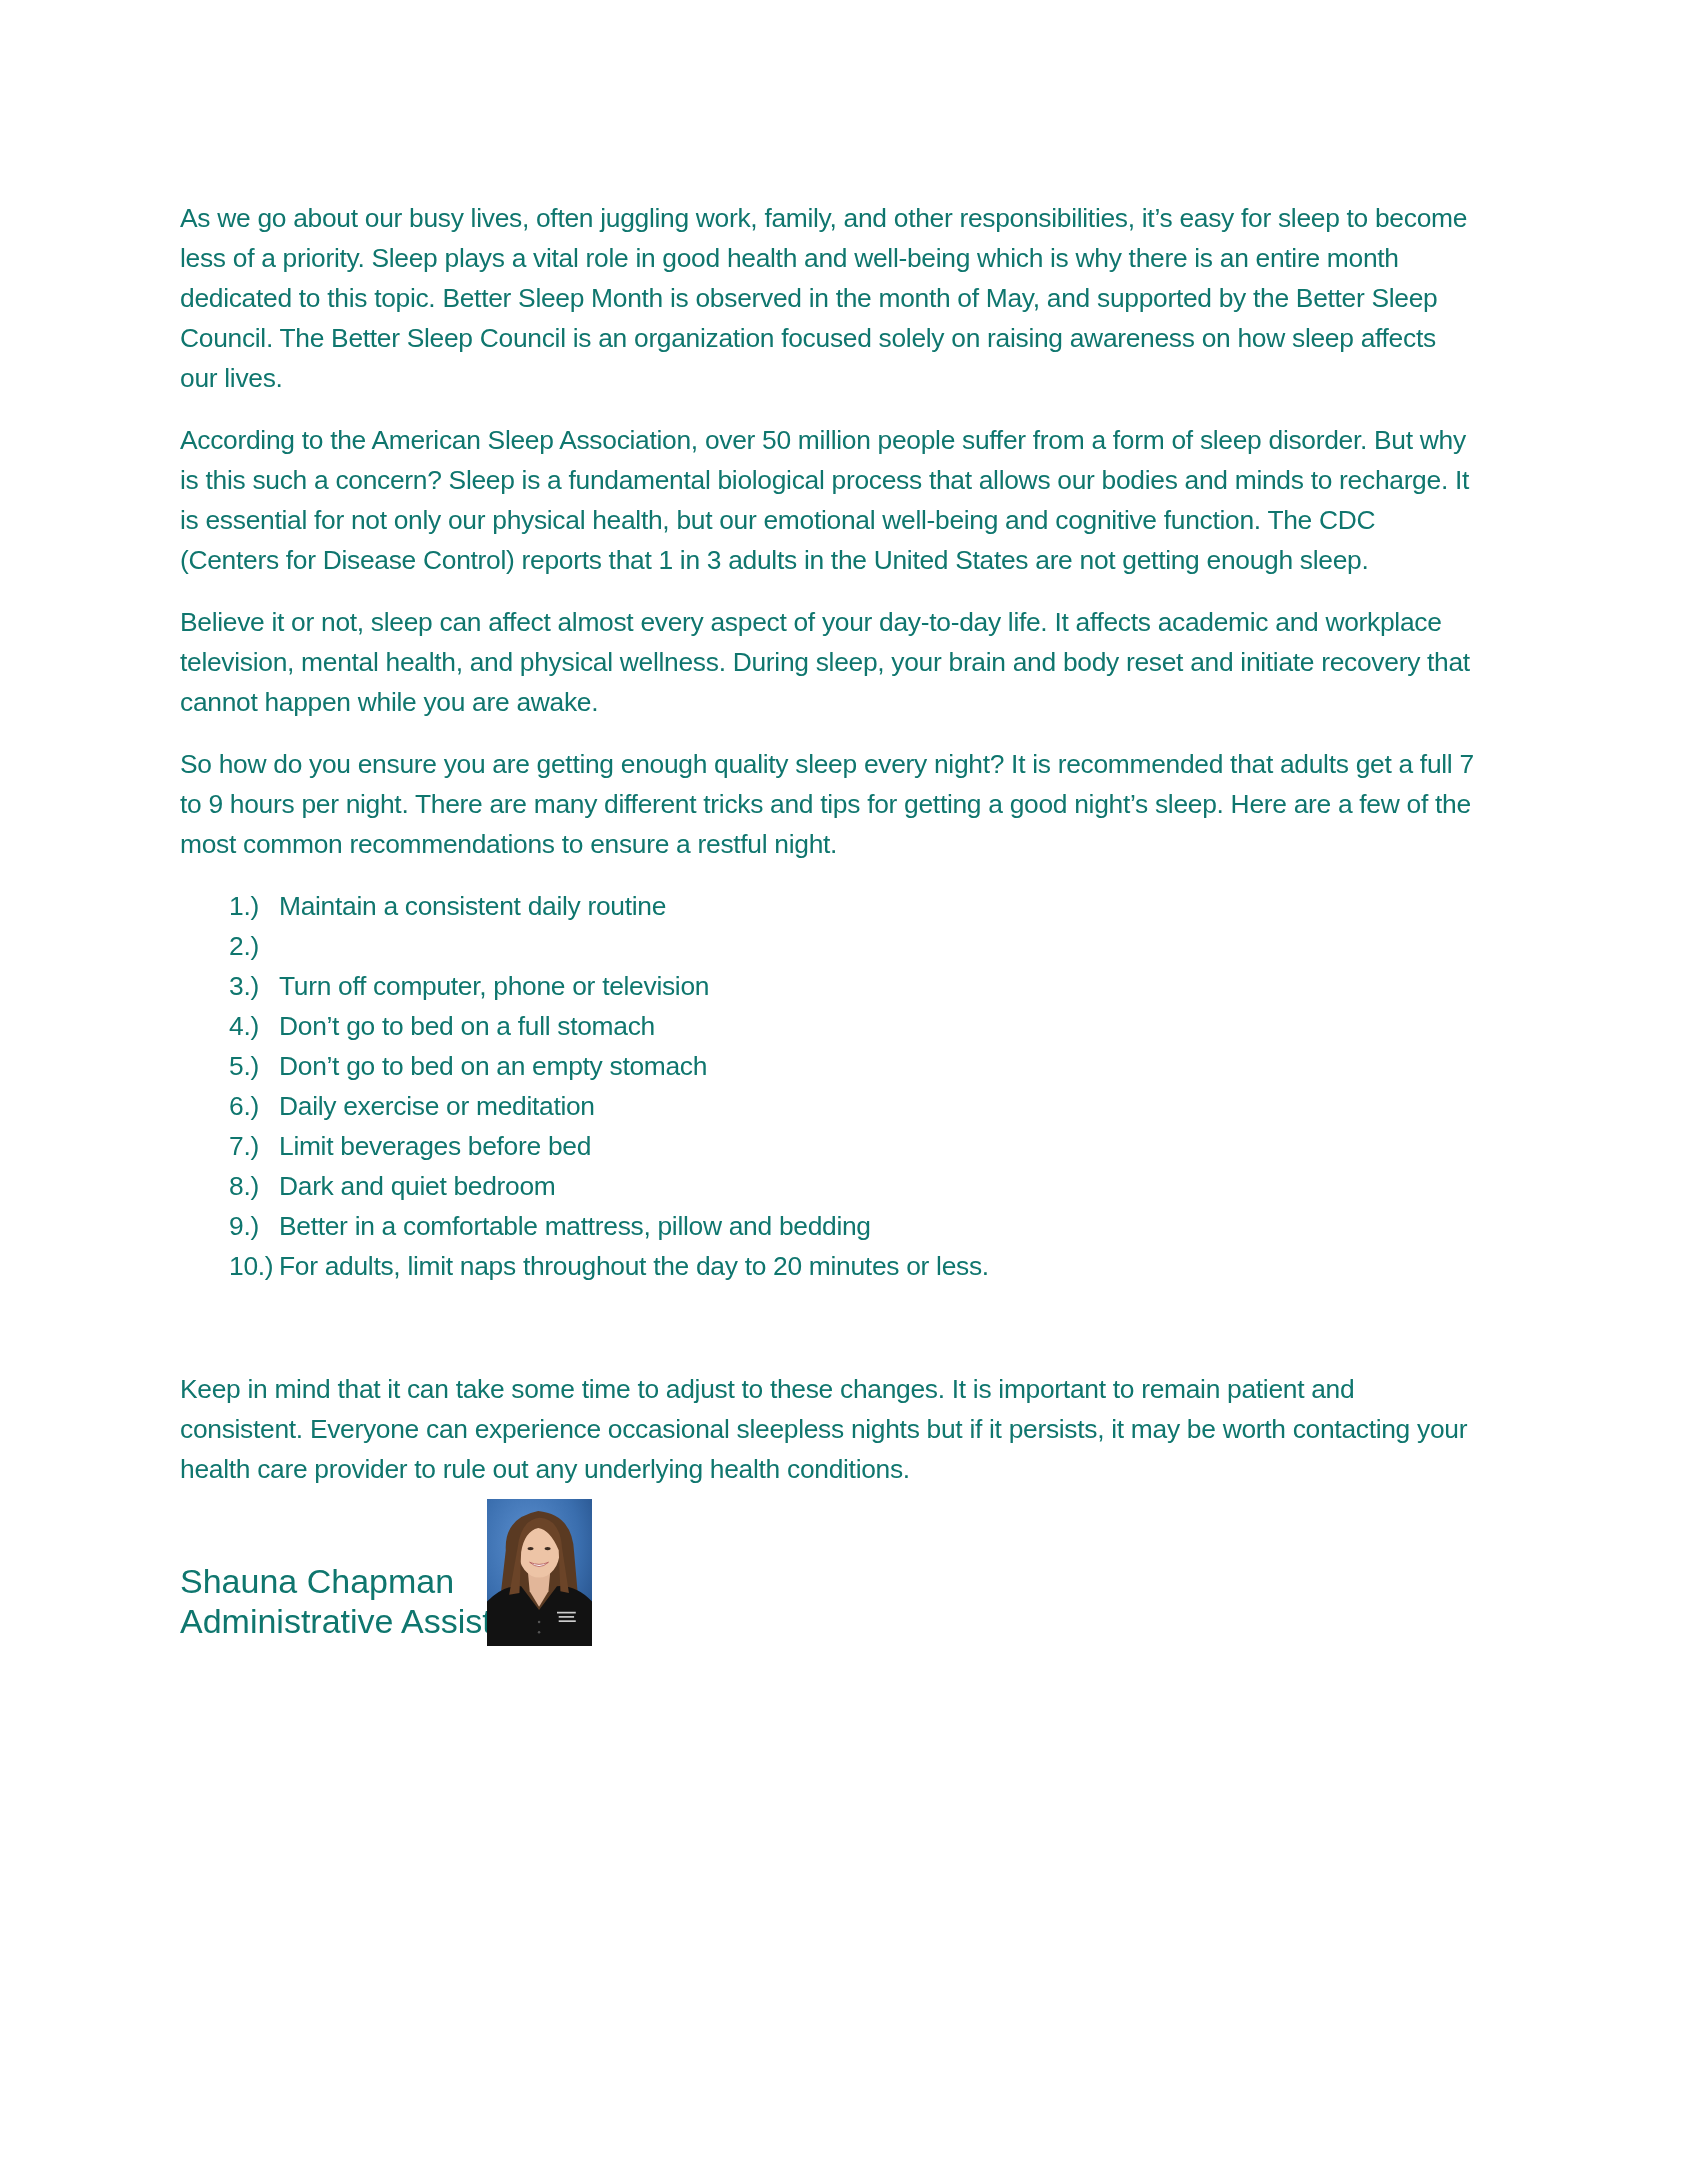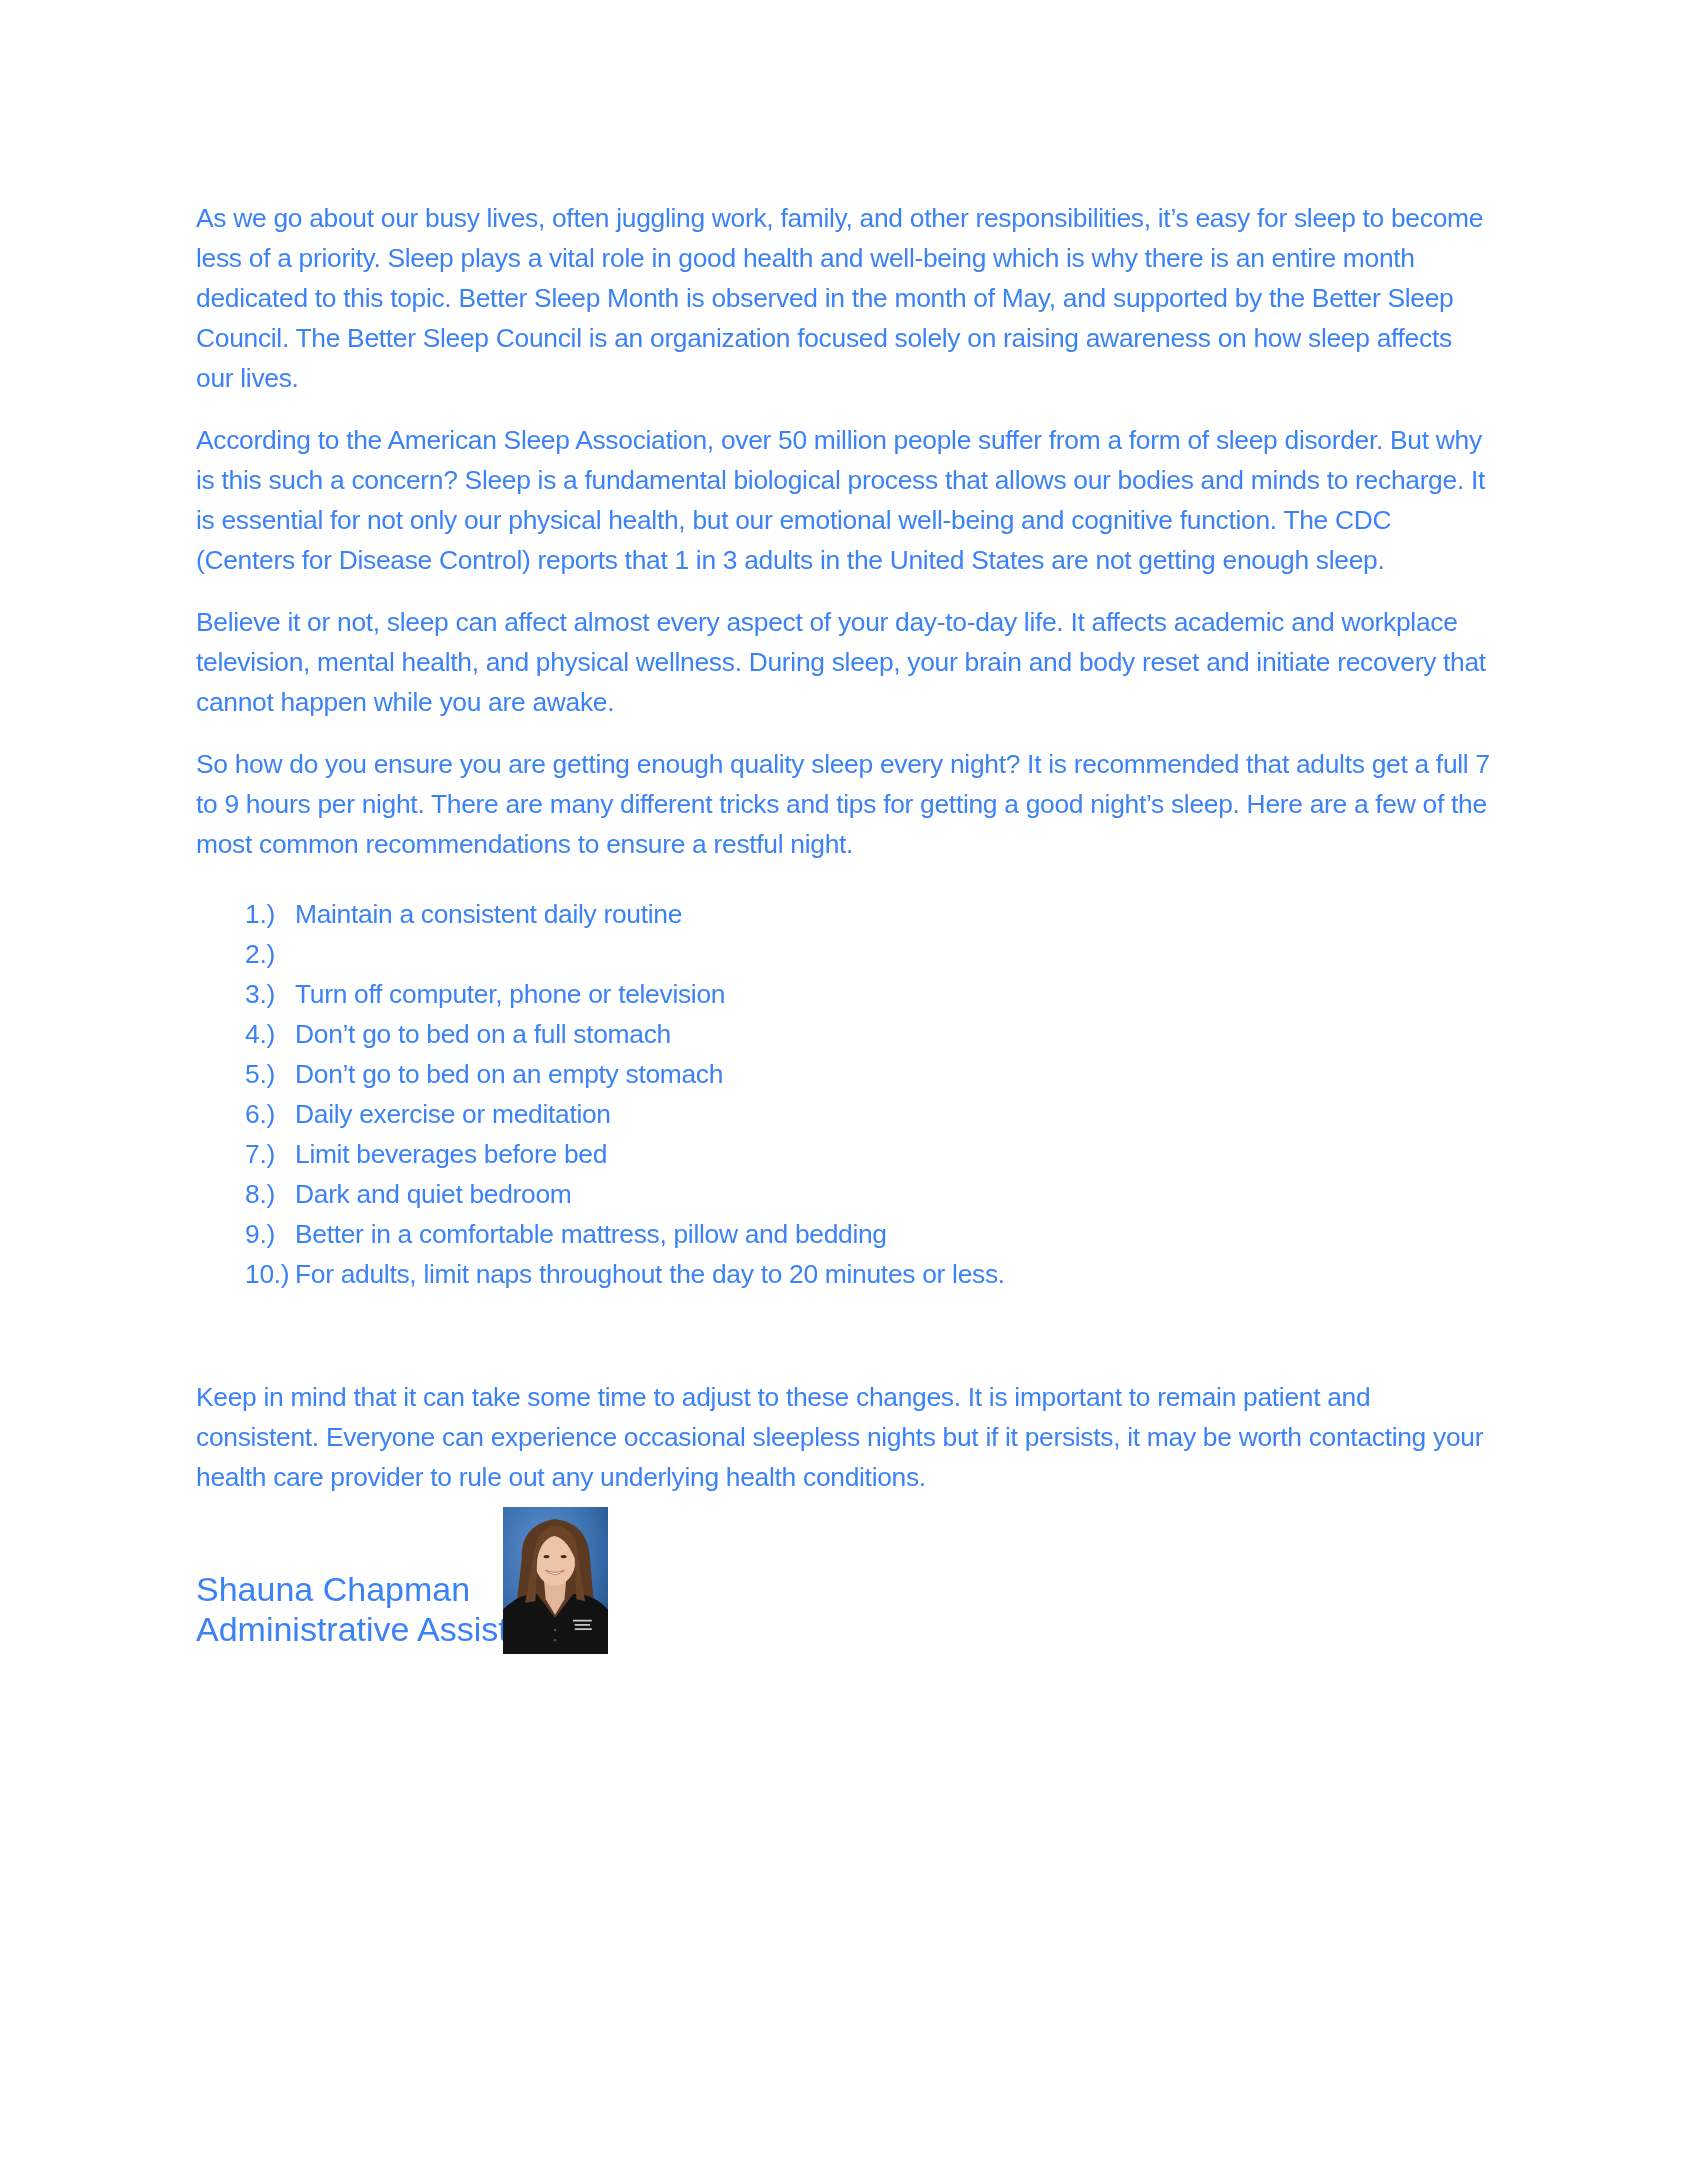--- a/index.html
+++ b/index.html
@@ -1,20 +1,20 @@
 <!DOCTYPE html>
 <html style="font-size:13.6px"><head>
 <meta charset="utf-8">
 <style>
   html, body { margin: 0; padding: 0; background: #ffffff; }
   body { width: 1685px; height: 2181px; position: relative; overflow: hidden; }
   .page {
-    position: absolute; left: 196px; top: 198px; width: 1295px;
+    position: absolute; left: 180px; top: 198px; width: 1295px;
     font-family: "Liberation Sans", sans-serif;
-    font-size: 26.4px; line-height: 40px; color: #3b82f6;
+    font-size: 26.4px; line-height: 40px; color: #0f766e;
     letter-spacing: -0.3px;
   }
   .para { margin: 0 0 22px 0; }
   .list { list-style: none; margin: 0 0 0 0; padding: 0 0 0 49px; }
   .list li { display: flex; margin: 0; }
   .num { display: inline-block; width: 50px; flex: 0 0 auto; }
   .spacer { height: 83px; }
   .sig { position: relative; margin-top: 0; height: 162px; }
   .sig-text { position: absolute; left: 0; top: 72px; letter-spacing: 0; font-size: 34px; }
   .photo {
@@ -22,21 +22,21 @@
     overflow: hidden; background: linear-gradient(160deg, #2f5f9c 0%, #3f77b8 40%, #2a5591 100%);
   }
 </style>
 </head>
 <body>
 
 <div class="page">
   <p class="para">As we go about our busy lives, often juggling work, family, and other responsibilities, it’s easy for sleep to become less of a priority. Sleep plays a vital role in good health and well-being which is why there is an entire month dedicated to this topic. Better Sleep Month is observed in the month of May, and supported by the Better Sleep Council. The Better Sleep Council is an organization focused solely on raising awareness on how sleep affects our lives.</p>
   <p class="para">According to the American Sleep Association, over 50 million people suffer from a form of sleep disorder. But why is this such a concern? Sleep is a fundamental biological process that allows our bodies and minds to recharge. It is essential for not only our physical health, but our emotional well-being and cognitive function. The CDC (Centers for Disease Control) reports that 1 in 3 adults in the United States are not getting enough sleep.</p>
   <p class="para">Believe it or not, sleep can affect almost every aspect of your day-to-day life. It affects academic and workplace television, mental health, and physical wellness. During sleep, your brain and body reset and initiate recovery that cannot happen while you are awake.</p>
-  <p class="para" style="margin-bottom:30px">So how do you ensure you are getting enough quality sleep every night? It is recommended that adults get a full 7 to 9 hours per night. There are many different tricks and tips for getting a good night’s sleep. Here are a few of the most common recommendations to ensure a restful night.</p>
+  <p class="para" style="margin-bottom:22px">So how do you ensure you are getting enough quality sleep every night? It is recommended that adults get a full 7 to 9 hours per night. There are many different tricks and tips for getting a good night’s sleep. Here are a few of the most common recommendations to ensure a restful night.</p>
 
   <ol class="list">
     <li>
         <span class="num">1.)</span>
         <span>Maintain a consistent daily routine</span>
       </li>
     <li>
         <span class="num">2.)</span>
       </li>
     <li>

